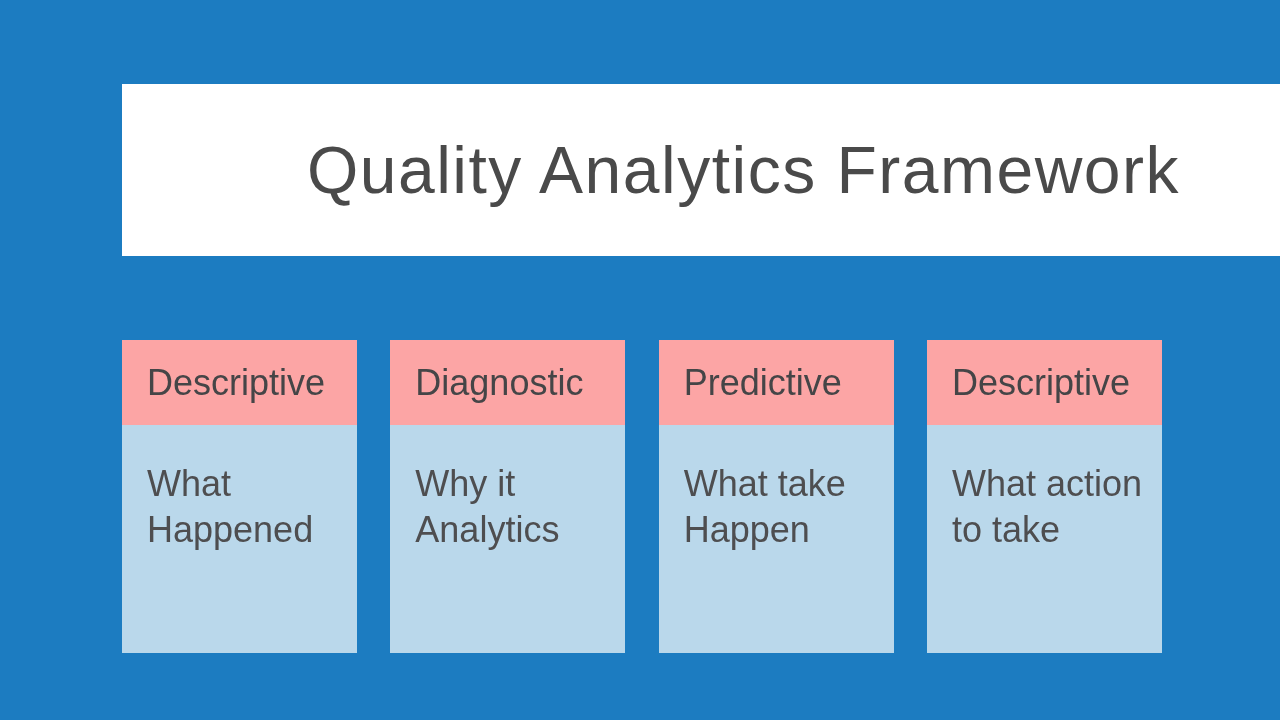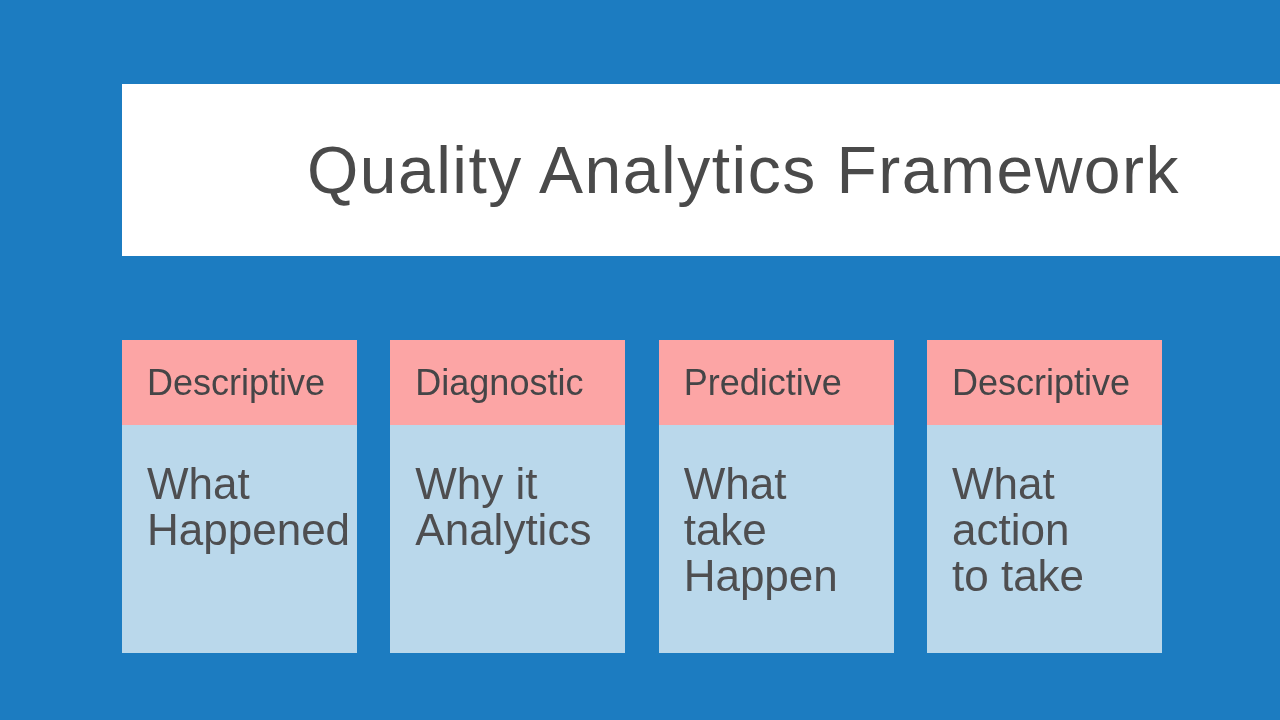--- a/index.html
+++ b/index.html
@@ -60,21 +60,21 @@
     box-sizing: border-box;
     font-size: 36px;
     color: #454547;
     white-space: nowrap;
   }
   .col-body {
     background: #BAD8EB;
     flex: 1;
     box-sizing: border-box;
     padding: 36px 18px 0 25px;
-    font-size: 44px;
+    font-size: 36px;
     line-height: 46px;
     color: #4E4E50;
     white-space: pre-line;
   }
 </style>
 </head>
 <body style="--bg-blue: #1C7CC1;">
 
 <div class="slide">
 

